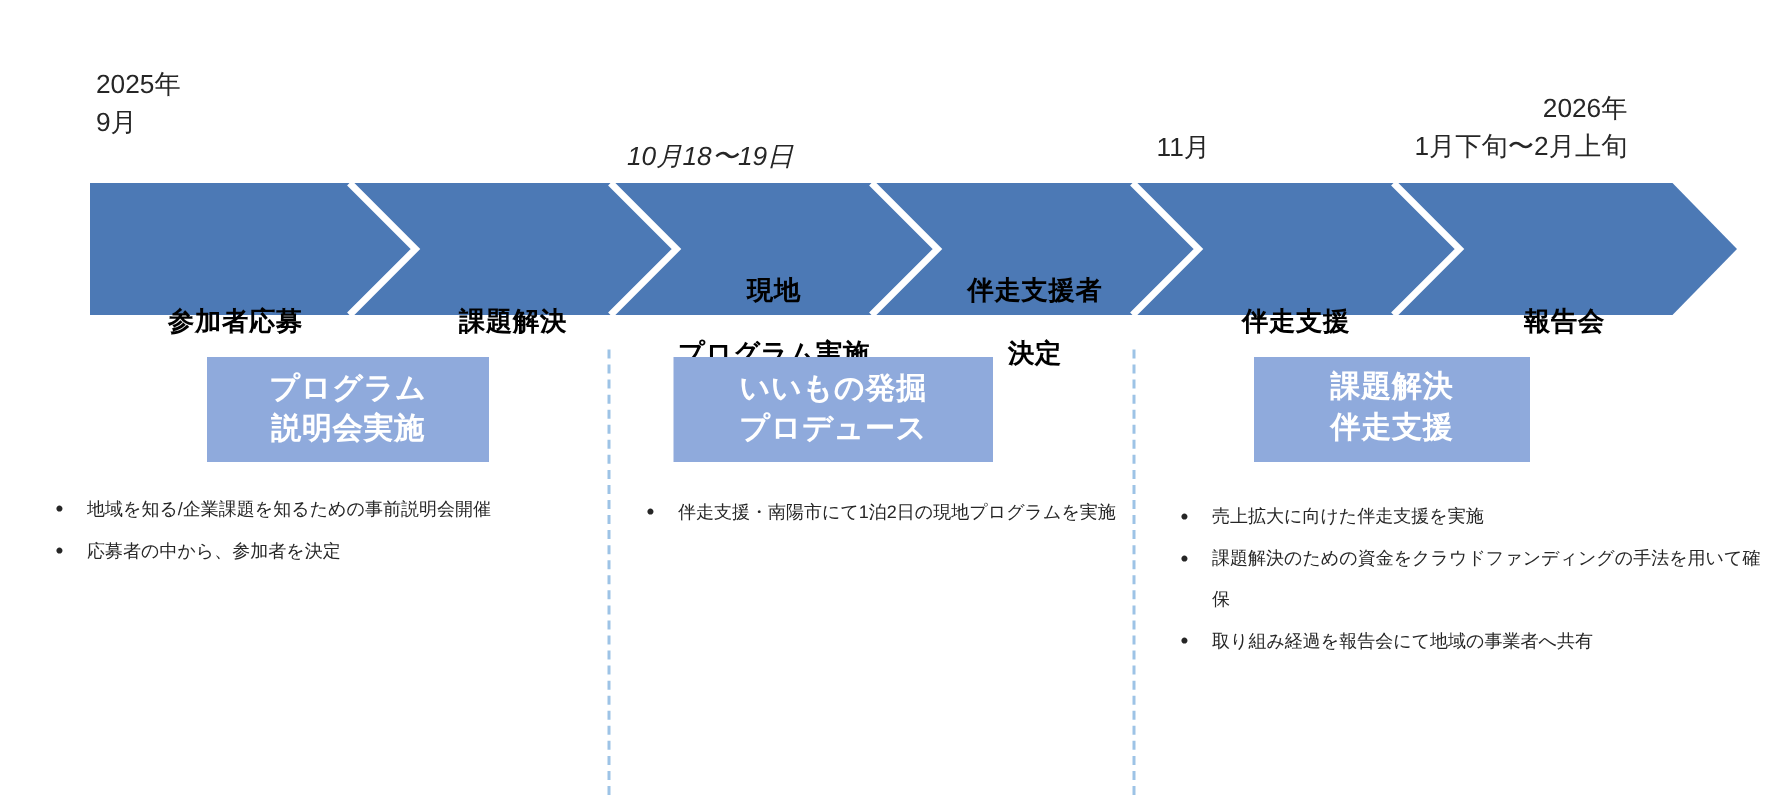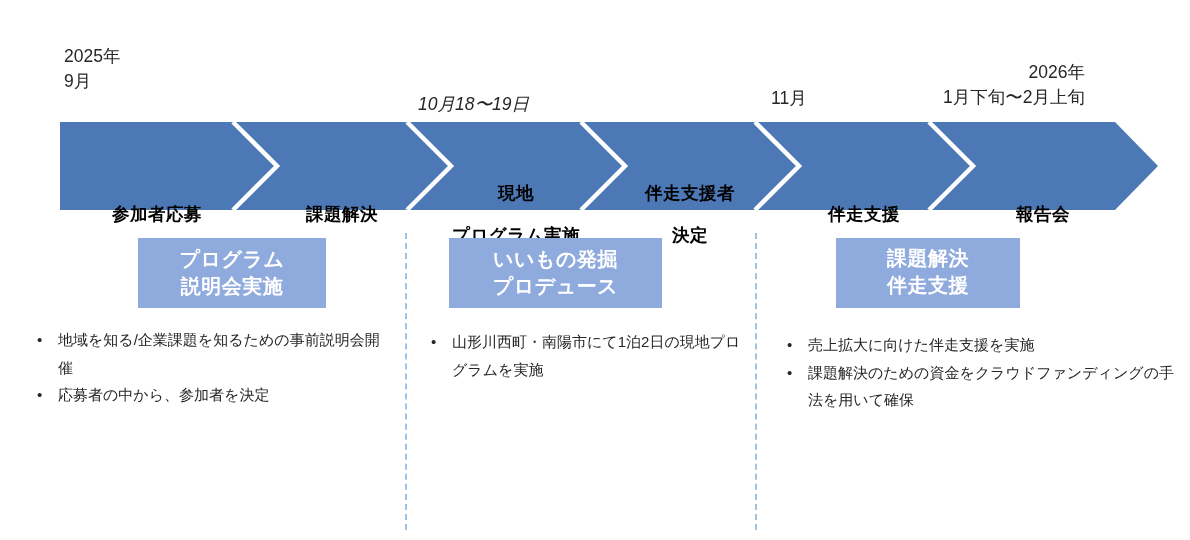--- a/index.html
+++ b/index.html
@@ -64,21 +64,21 @@
     border-left:2px dashed var(--divider_blue,#9DC3E6);
   }
 
   
   .bullet-list{
     position:absolute;
     margin:0;
     padding:0;
     list-style:none;
     color:var(--text_dark,#262626);
-    font-size:15px;
+    font-size:12px;
     line-height:27.5px;
   }
   .bullet-list li{
     position:relative;
     padding-left:28px;
   }
   .bullet-list li::before{
     content:"•";
     position:absolute;
     left:7px;
@@ -125,21 +125,22 @@
 プロデュース</div>
   <div class="phase-box" style="left:836px;width:184px;font-family:Liberation Mono, monospace;">課題解決
 伴走支援</div>
 
   <ul class="bullet-list" style="left:30px;top:326px;width:350px;">
     <li>地域を知る/企業課題を知るための事前説明会開催</li>
     <li>応募者の中から、参加者を決定</li>
   </ul>
 
   <ul class="bullet-list" style="left:424px;top:328px;width:326px;">
-    <li>山形川西町・南陽市にて1泊2日の現地プログラムを実施</li>
+    <li>伴走支援・南陽市にて1泊2日の現地プログラムを実施</li>
   </ul>
 
   <ul class="bullet-list" style="left:780px;top:331px;width:404px;">
     <li>売上拡大に向けた伴走支援を実施</li>
     <li>課題解決のための資金をクラウドファンディングの手法を用いて確保</li>
+    <li>取り組み経過を報告会にて地域の事業者へ共有</li>
   </ul>
 
 </div>
 
 </body></html>

